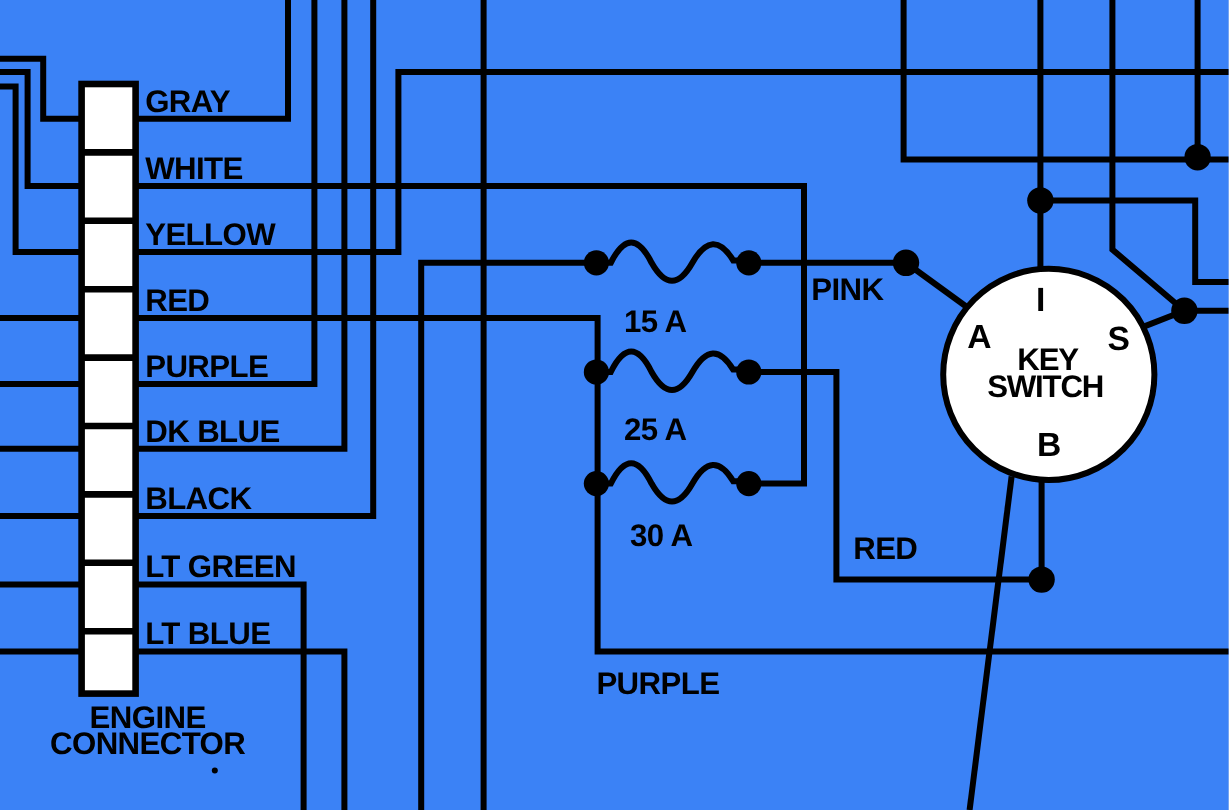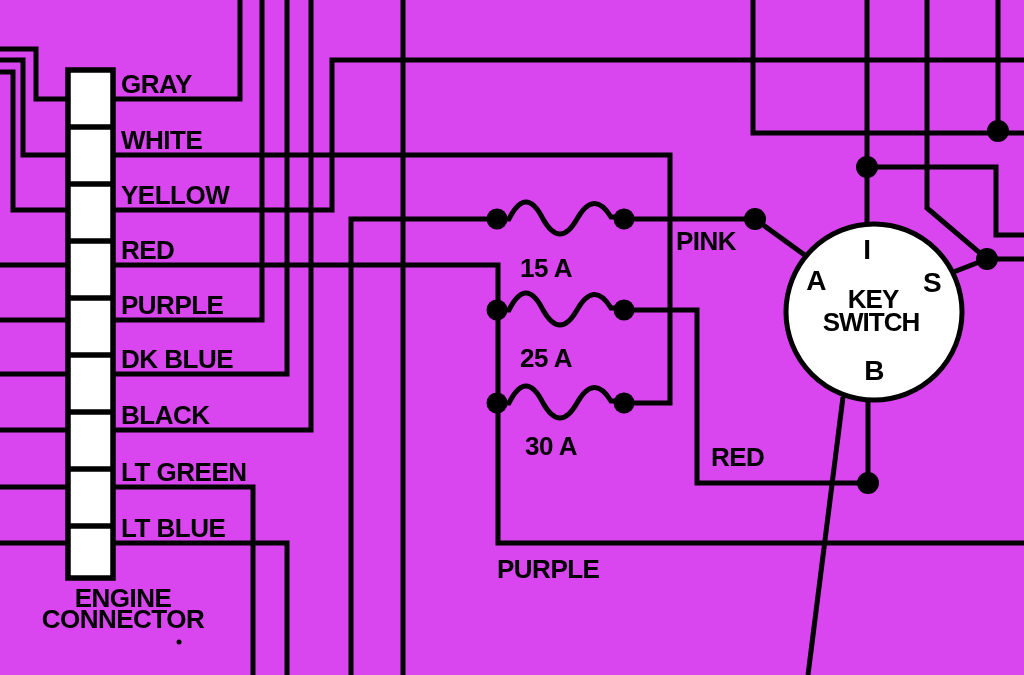--- a/index.html
+++ b/index.html
@@ -1,17 +1,17 @@
 <!DOCTYPE html>
 <html><head>
 <meta charset="utf-8">
 <style>
   html,body{margin:0;padding:0;background:#e8e8e8;}
   .page{
-    width:1024px;height:675px;background:#d946ef;position:relative;overflow:hidden;
+    width:1024px;height:675px;background:#3b82f6;position:relative;overflow:hidden;
     font-family:"Liberation Sans", sans-serif;
   }
   svg{display:block;}
   .wire{stroke:#000;stroke-width:5;fill:none;}
   .lbl{font-family:"Liberation Sans",sans-serif;font-weight:bold;fill:#000;font-size:26px;letter-spacing:-0.5px;}
   .lbl-mid{text-anchor:middle;}
   .lbl-term{font-size:28px;text-anchor:middle;}
   .lbl-ks{font-size:26px;text-anchor:middle;letter-spacing:-1px;}
   .dot{fill:#000;stroke:none;}
 </style>

